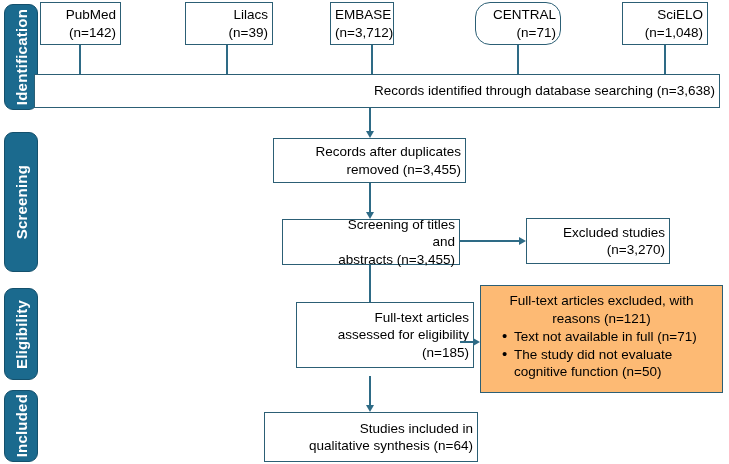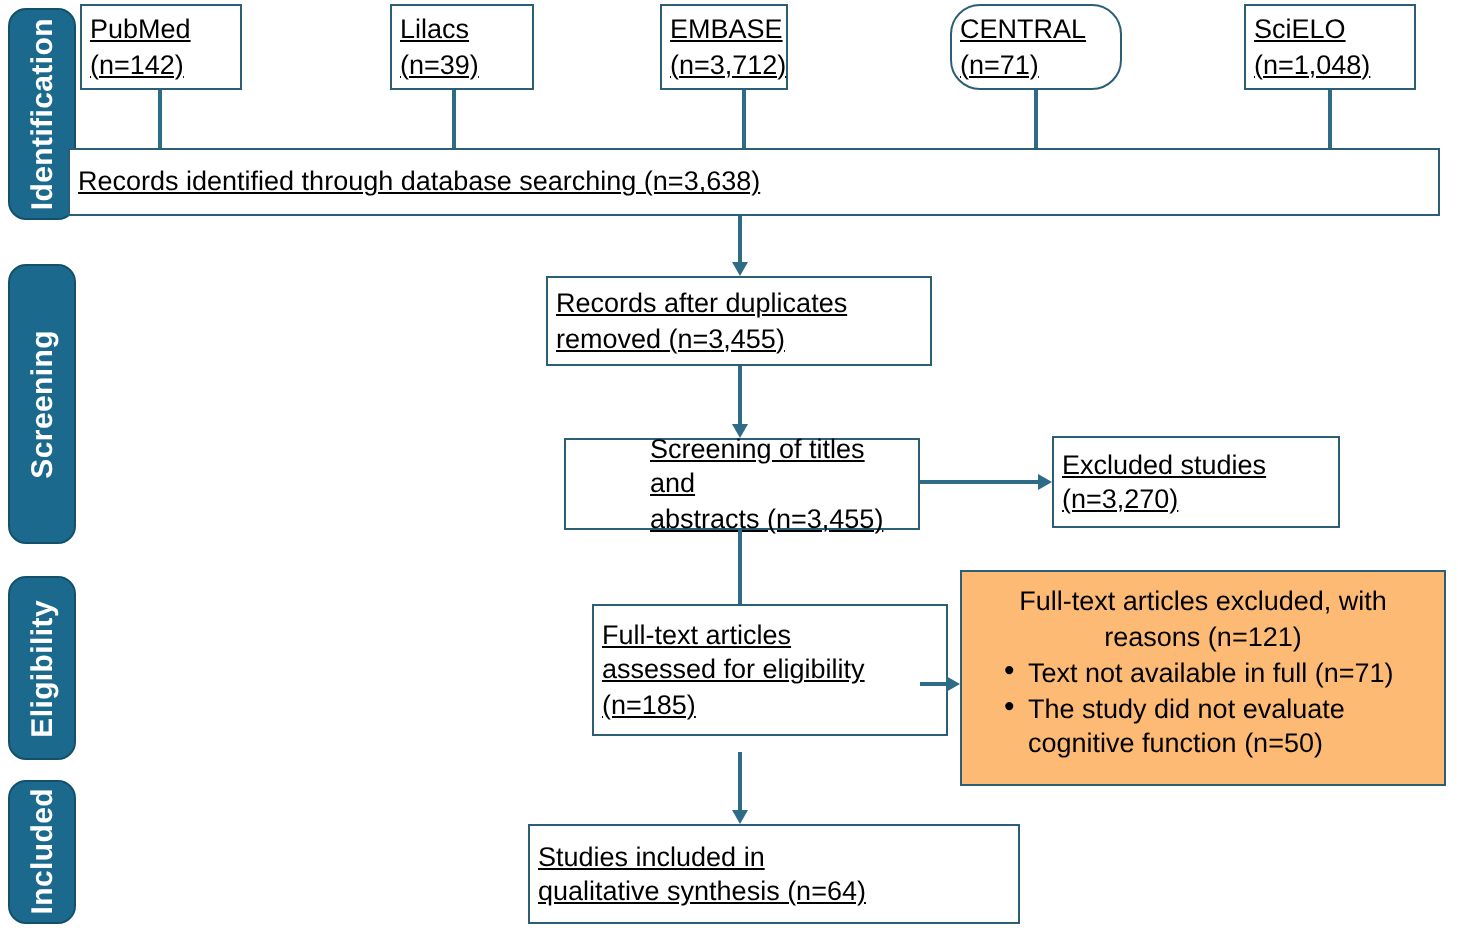--- a/index.html
+++ b/index.html
@@ -40,26 +40,25 @@
 
   
   .box {
     position: absolute;
     background: #ffffff;
     border: 1.4px solid #2C5F75;
     box-sizing: border-box;
     display: flex;
     align-items: center;
     justify-content: center;
-    text-align: left;
+    text-align: right;
     color: #000000;
     font-size: 13.5px;
     line-height: 1.28;
     padding: 2px 4px;
-    text-decoration: underline;
   }
   .box-text { display: block; width: 100%; }
 
   
   .reasons {
     position: absolute;
     background: #fdba74;
     border: 1.4px solid #2C5F75;
     box-sizing: border-box;
     color: #000000;
@@ -140,21 +139,21 @@
   <div class="stage-bar" style="left:4px; top:390px; width:34px; height:72px;">
     <span class="stage-label">Included</span>
   </div>
 
   <div class="box" style="left:40px; top:2px; width:81px; height:43px;">
     <span class="box-text">
       <span>PubMed</span><br>
       <span>(n=142)</span>
     </span>
   </div>
-  <div class="box" style="left:195px; top:2px; width:72px; height:43px;">
+  <div class="box" style="left:185px; top:2px; width:88px; height:43px;">
     <span class="box-text">
       <span>Lilacs</span><br>
       <span>(n=39)</span>
     </span>
   </div>
   <div class="box" style="left:330px; top:2px; width:64px; height:43px;">
     <span class="box-text">
       <span>EMBASE</span><br>
       <span>(n=3,712)</span>
     </span>
@@ -237,20 +236,20 @@
       </li>
       <li>
         <span>The study did not evaluate cognitive function (n=50)</span>
       </li>
     </ul>
   </div>
 
   <div class="vline" style="left:369px; top:376px; height:29px;"></div>
   <div class="arrow-down" style="left:365.5px; top:405px;"></div>
 
-  <div class="box" style="left:264px; top:412px; width:246px; height:50px;">
+  <div class="box" style="left:264px; top:412px; width:214px; height:50px;">
     <span class="box-text">
       <span>Studies included in</span><br>
       <span>qualitative synthesis (n=64)</span>
     </span>
   </div>
 
 </div>
 
 </body></html>

